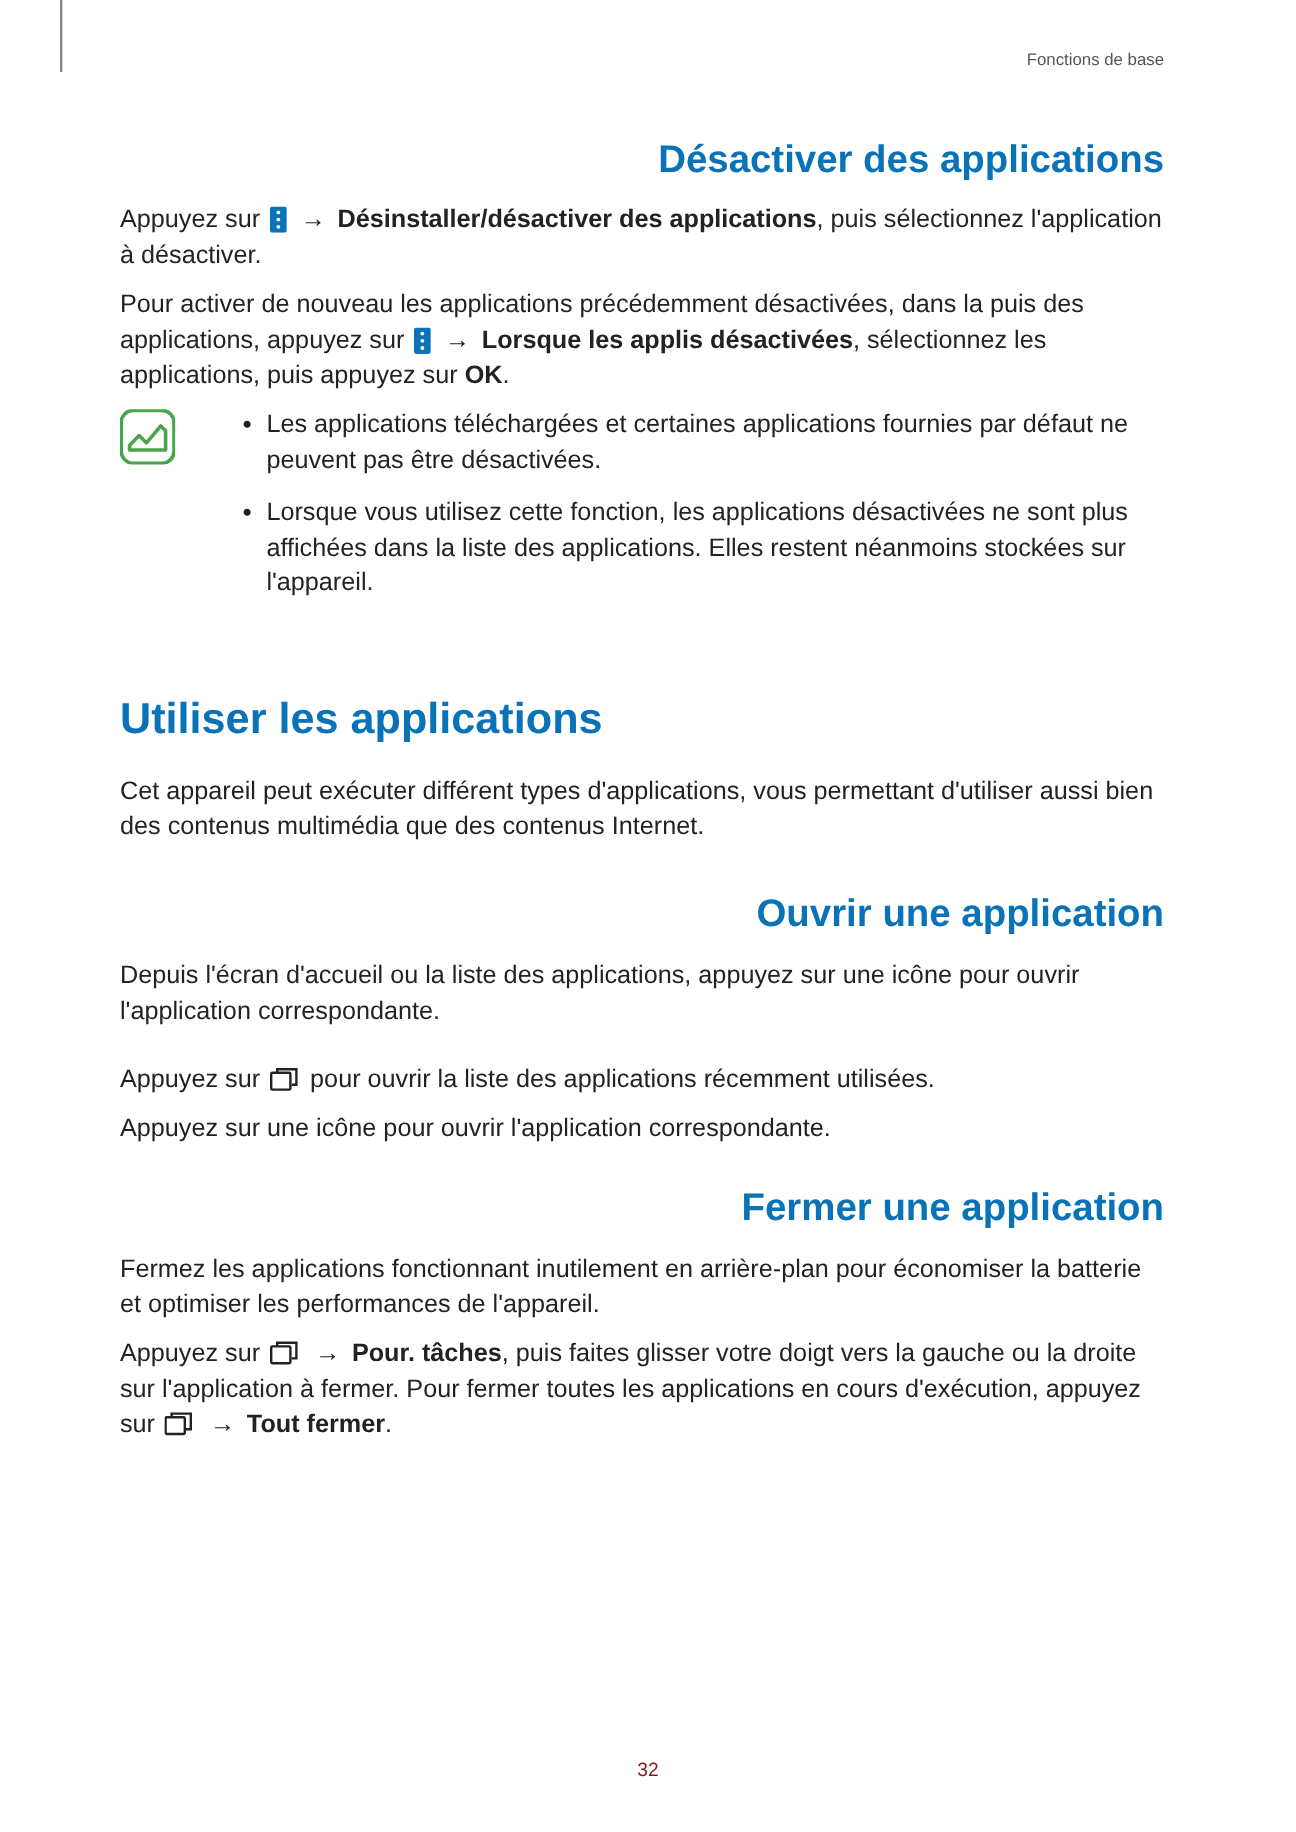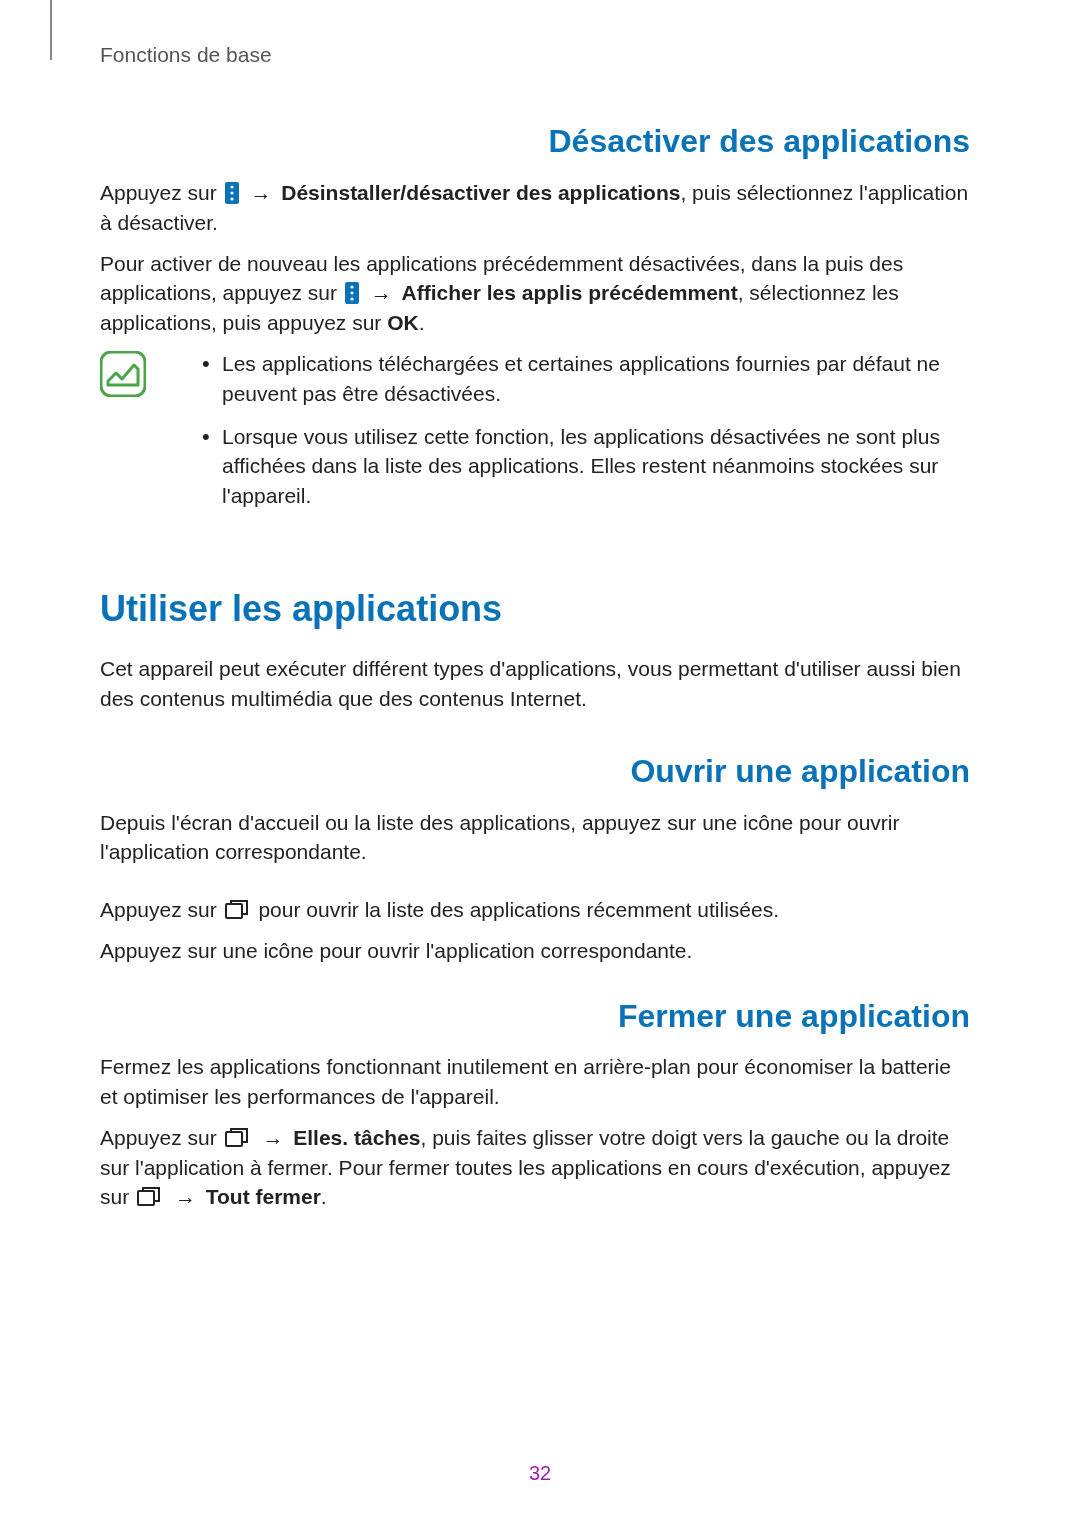--- a/index.html
+++ b/index.html
@@ -14,23 +14,24 @@
     line-height: 1.4;
   }
   .page {
     padding: 40px 110px 0 100px;
     position: relative;
     box-sizing: border-box;
     min-height: 1527px;
   }
   .crumb {
     color: #555555;
-    font-size: 21px;
+    font-size: 14px;
     padding-top: 0px;
     padding-bottom: 50px;
+    text-align: right;
   }
   .h2 {
     color: #0a73b8;
     font-weight: 600;
     font-size: 32px;
     margin: 0 0 14px 0;
     text-align: right;
   }
   .h1 {
     color: #0a73b8;
@@ -90,22 +91,22 @@
     font-size: 22px;
     color: #222;
   }
   .section { margin-bottom: 28px; }
   .page-number {
     position: absolute;
     left: 0;
     right: 0;
     bottom: 40px;
     text-align: center;
-    font-size: 20px;
-    color: #a21caf;
+    font-size: 16px;
+    color: #7f1d1d;
   }
   .top-rule {
     position: absolute;
     top: 0;
     left: 50px;
     width: 2px;
     height: 60px;
     background: #888888;
   }
 </style>
@@ -138,21 +139,21 @@
       <span>Pour activer de nouveau les applications précédemment désactivées, dans la puis des applications, appuyez sur</span>
       <span class="menu-icon">
         <svg width="14" height="22" viewBox="0 0 14 22">
           <rect x="0" y="0" width="14" height="22" rx="2" fill="#0a73b8"></rect>
           <circle cx="7" cy="5" r="1.6" fill="#ffffff"></circle>
           <circle cx="7" cy="11" r="1.6" fill="#ffffff"></circle>
           <circle cx="7" cy="17" r="1.6" fill="#ffffff"></circle>
         </svg>
       </span>
       <span class="arrow">→</span>
-      <strong>Afficher les applis précédemment</strong><span>, sélectionnez les applications, puis appuyez sur</span>
+      <strong>Lorsque les applis désactivées</strong><span>, sélectionnez les applications, puis appuyez sur</span>
       <strong>OK</strong><span>.</span>
     </p>
 
     <div class="note-block">
       <div class="note-icon">
         <svg width="46" height="46" viewBox="0 0 46 46">
           <rect x="1" y="1" width="44" height="44" rx="10" fill="#ffffff" stroke="#4aa54a" stroke-width="3"></rect>
           <path d="M8 30 L16 22 L22 28 L34 14 L38 18 L38 34 L8 34 Z" fill="none" stroke="#4aa54a" stroke-width="3" stroke-linejoin="round" stroke-linecap="round"></path>
         </svg>
       </div>
@@ -192,21 +193,21 @@
     <p class="para">Fermez les applications fonctionnant inutilement en arrière-plan pour économiser la batterie et optimiser les performances de l'appareil.</p>
     <p class="para">
       <span>Appuyez sur</span>
       <span class="recent-icon">
         <svg width="26" height="22" viewBox="0 0 26 22">
           <rect x="1" y="5" width="16" height="14" rx="1" fill="none" stroke="#222" stroke-width="2"></rect>
           <path d="M6 5 V2 H22 V15 H18" fill="none" stroke="#222" stroke-width="2"></path>
         </svg>
       </span>
       <span class="arrow">→</span>
-      <strong>Elles. tâches</strong><span>, puis faites glisser votre doigt vers la gauche ou la droite sur l'application à fermer. Pour fermer toutes les applications en cours d'exécution, appuyez sur</span>
+      <strong>Pour. tâches</strong><span>, puis faites glisser votre doigt vers la gauche ou la droite sur l'application à fermer. Pour fermer toutes les applications en cours d'exécution, appuyez sur</span>
       <span class="recent-icon">
         <svg width="26" height="22" viewBox="0 0 26 22">
           <rect x="1" y="5" width="16" height="14" rx="1" fill="none" stroke="#222" stroke-width="2"></rect>
           <path d="M6 5 V2 H22 V15 H18" fill="none" stroke="#222" stroke-width="2"></path>
         </svg>
       </span>
       <span class="arrow">→</span>
       <strong>Tout fermer</strong><span>.</span>
     </p>
   </div>

